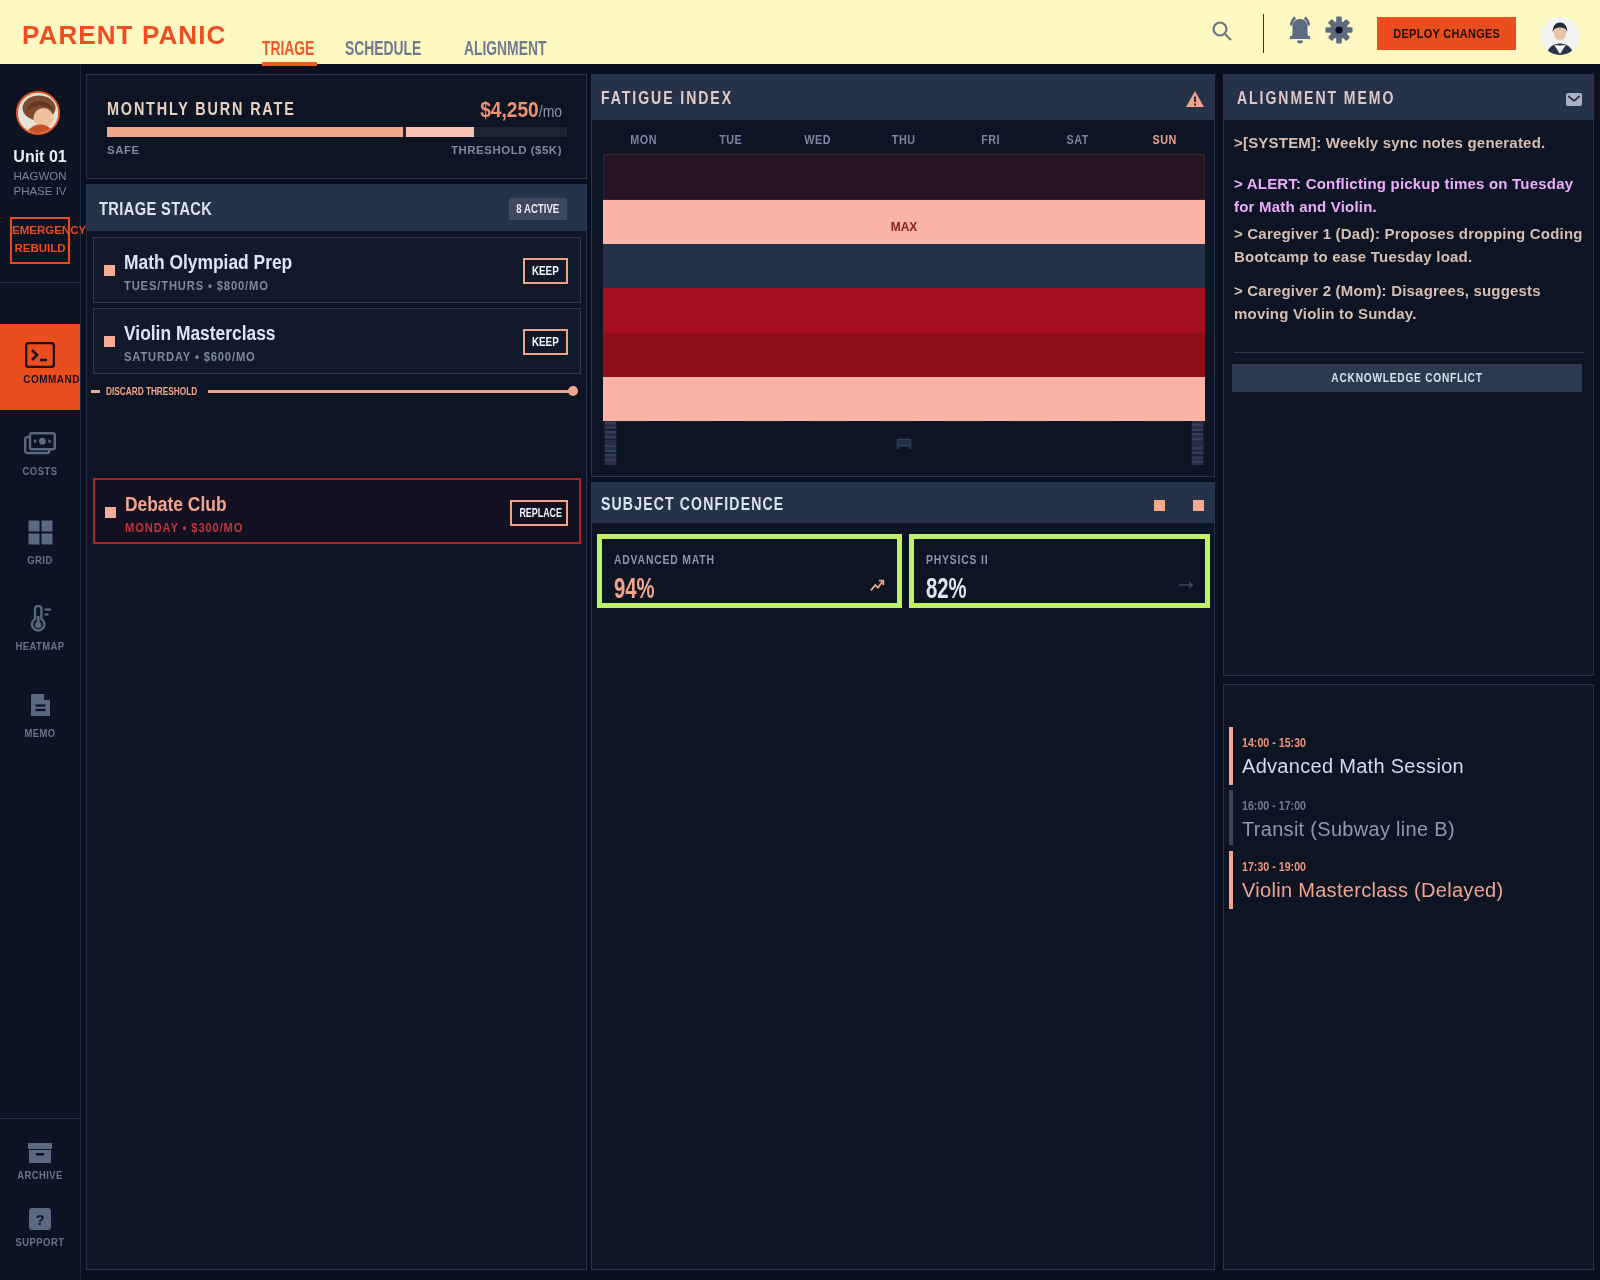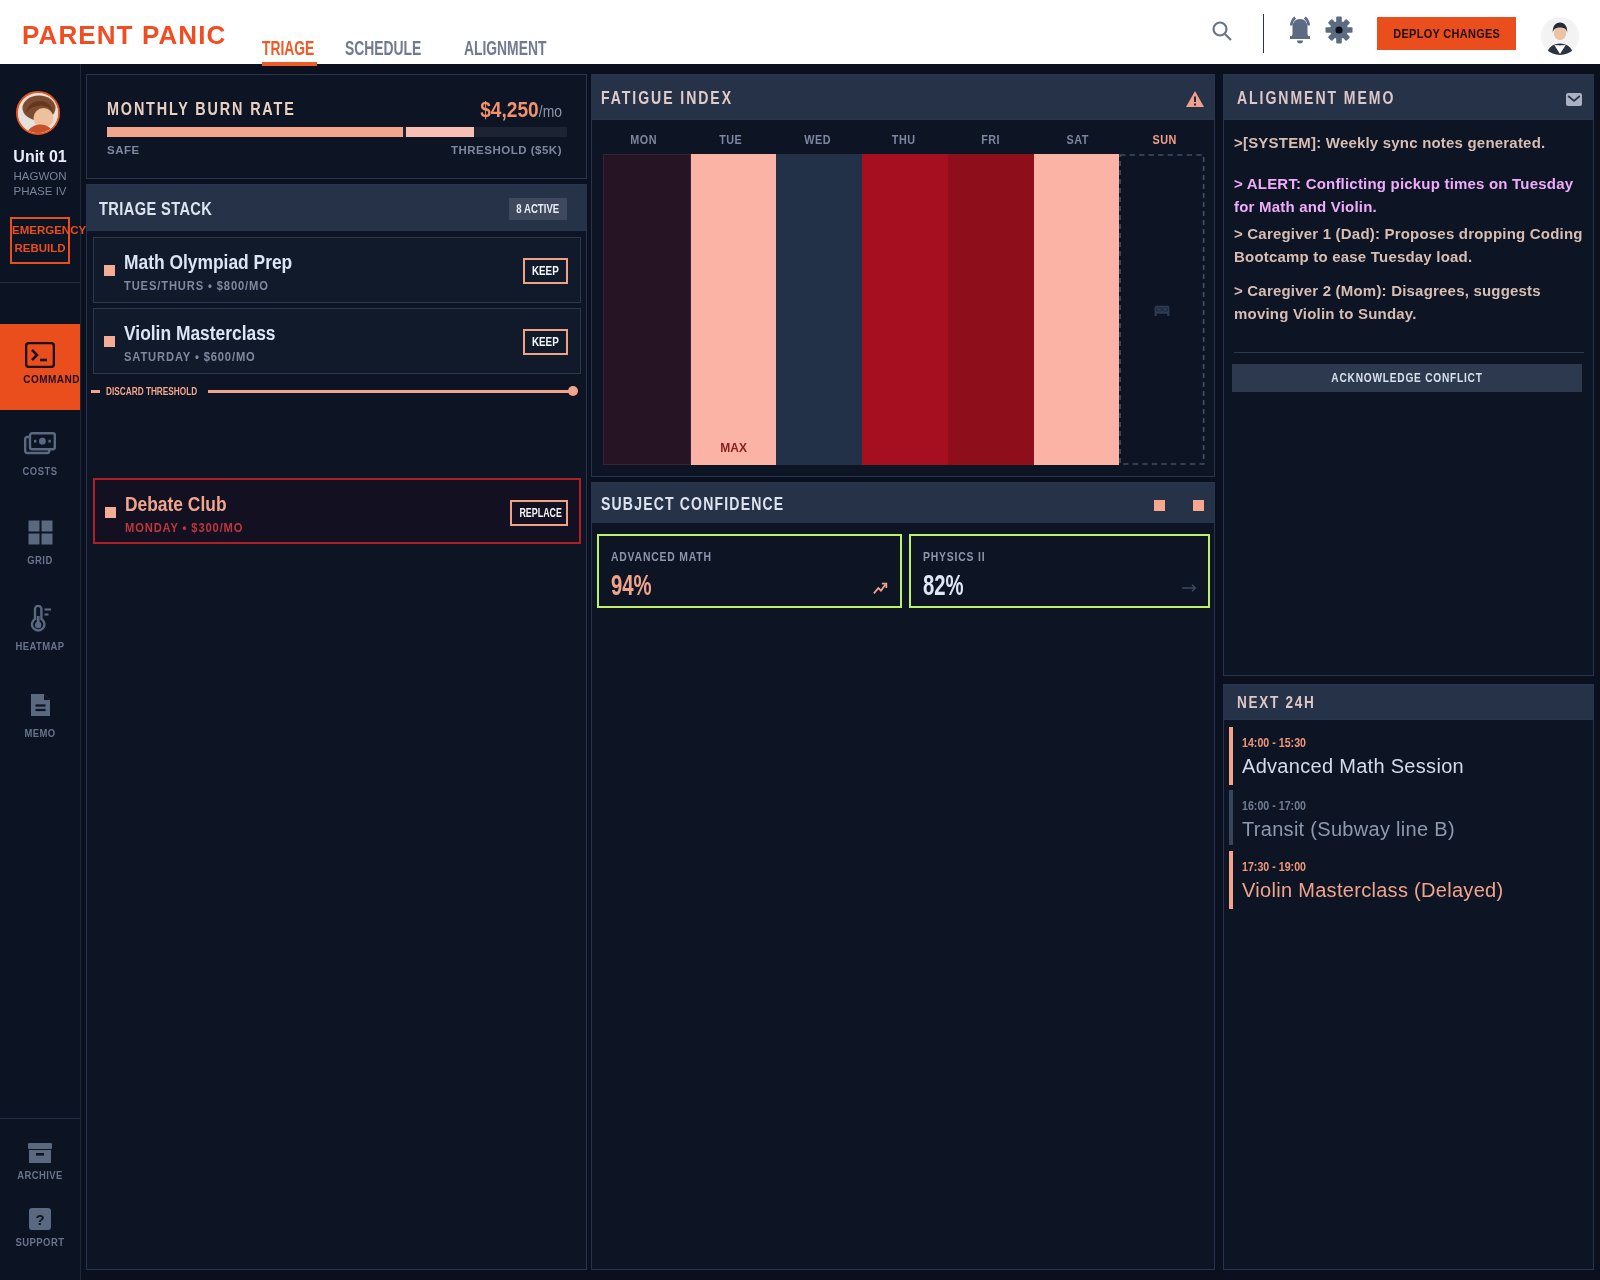--- a/index.html
+++ b/index.html
@@ -2,21 +2,21 @@
 <html><head>
 <meta charset="utf-8">
 <style>
 * { margin:0; padding:0; box-sizing:border-box; }
 html,body { width:1600px; height:1280px; background:#0a101d; font-family:"Liberation Sans", sans-serif; overflow:hidden; }
 .abs { position:absolute; }
 .cx { display:inline-block; transform-origin:0 50%; }
 .cxc { display:inline-block; transform-origin:50% 50%; }
 
 
-#topbar { position:absolute; left:0; top:0; width:1600px; height:64px; background:#ffffff; }
+#topbar { position:absolute; left:0; top:0; width:1600px; height:64px; background:#fef9c3; }
 #logo { position:absolute; left:22px; top:20px; font-size:26px; font-weight:bold; letter-spacing:1.1px; color:#f04e22; }
 .nav { position:absolute; top:36px; font-size:21px; font-weight:bold; color:#6f7a8e; transform:scaleX(0.66); transform-origin:0 0; white-space:nowrap; }
 #nav1 { left:262px; color:#f05a26; }
 #nav2 { left:345px; }
 #nav3 { left:464px; }
 #navline { position:absolute; left:262px; top:62px; width:55px; height:4px; background:#f05a26; }
 #hdivider { position:absolute; left:1263px; top:14px; width:1px; height:39px; background:#2a3348; }
 #deploy { position:absolute; left:1377px; top:17px; width:139px; height:33px; background:#ea4e1d; color:#1c0d05; font-size:13px; font-weight:bold; letter-spacing:0.4px; text-align:center; line-height:33px; }
 #havatar { position:absolute; left:1541px; top:17px; width:38px; height:38px; border-radius:50%; background:#f2f2f2; overflow:hidden; }
 
@@ -59,28 +59,28 @@
 .ttitle { position:absolute; left:30px; top:13px; font-size:20px; font-weight:bold; color:#dce5f5; white-space:nowrap; transform:scaleX(0.87); transform-origin:0 50%; }
 .tsub { position:absolute; left:30px; top:40px; font-size:13px; font-weight:bold; color:#7e89a0; letter-spacing:1px; white-space:nowrap; transform:scaleX(0.86); transform-origin:0 50%; }
 .tbtn { position:absolute; top:20px; height:26px; border:2px solid #f0a284; color:#f5f7fb; font-size:12px; font-weight:bold; text-align:center; }
 
 
 #fatigue { left:591px; top:74px; width:624px; height:403px; }
 #fathead { height:45px; }
 #fathead .ctitle { position:absolute; left:9px; top:13px; font-size:18px; letter-spacing:2.5px; color:#e0cbc8; }
 #days { position:absolute; left:11px; top:58px; width:602px; height:16px; display:flex; gap:5.5px; }
 .day { flex:1; text-align:center; font-size:12px; font-weight:bold; color:#7c86a0; letter-spacing:0.5px; transform:scaleX(0.9); }
-#bars { position:absolute; left:11px; top:79px; width:602px; height:311px; display:flex; gap:0; }
+#bars { position:absolute; left:11px; top:79px; width:602px; height:311px; display:flex; gap:0;flex-direction:column; }
 .bar { flex:1; position:relative; }
 
 #subject { left:591px; top:482px; width:624px; height:788px; }
 #subjhead { height:40px; }
 #subjhead .ctitle { position:absolute; left:9px; top:11px; font-size:18px; letter-spacing:1.5px; }
 .hsq { position:absolute; top:17px; width:11px; height:11px; background:#f7a78c; }
-.stile { position:absolute; background:#0d1524; border:2px solid #bef264; }
+.stile { position:absolute; background:#0d1524; border:5px solid #bef264; }
 .slabel { position:absolute; left:12px; top:13px; font-size:13px; font-weight:bold; letter-spacing:1px; color:#8d96ab; white-space:nowrap; transform:scaleX(0.8); transform-origin:0 0; }
 .sval { position:absolute; left:12px; top:33px; font-size:29px; font-weight:bold; color:#f2a48a; white-space:nowrap; transform:scaleX(0.7); transform-origin:0 0; }
 
 
 #memo { left:1223px; top:74px; width:371px; height:602px; }
 #memohead { height:45px; }
 #memohead .ctitle { position:absolute; left:13px; top:13px; font-size:18px; letter-spacing:2.5px; color:#ddc8c6; }
 .mline { position:absolute; left:10px; width:356px; font-size:15px; font-weight:bold; color:#d8beb2; line-height:23px; letter-spacing:0.2px; }
 #memodiv { position:absolute; left:10px; top:277px; width:350px; height:1px; background:#2c3850; }
 #ackbtn { position:absolute; left:8px; top:289px; width:350px; height:28px; background:#2d394e; color:#d8e0ea; font-size:13px; font-weight:bold; letter-spacing:1px; text-align:center; line-height:28px; }
@@ -345,23 +345,20 @@
   </div>
   <div class="mline" style="top:56px;">&gt;[SYSTEM]: Weekly sync notes generated.</div>
   <div class="mline" style="top:97px; color:#f0abfc;">&gt; ALERT: Conflicting pickup times on Tuesday<br>for Math and Violin.</div>
   <div class="mline" style="top:147px;">&gt; Caregiver 1 (Dad): Proposes dropping Coding<br>Bootcamp to ease Tuesday load.</div>
   <div class="mline" style="top:204px;">&gt; Caregiver 2 (Mom): Disagrees, suggests<br>moving Violin to Sunday.</div>
   <div id="memodiv"></div>
   <div id="ackbtn"><span class="cxc" style="transform:scaleX(0.78)">ACKNOWLEDGE CONFLICT</span></div>
 </div>
 
 <div class="card" id="next24">
-  <div class="chead" id="nexthead">
-      <div class="ctitle"><span class="cx" style="transform:scaleX(0.85)">NEXT 24H</span></div>
-    </div>
   <div class="evbar" style="top:42px; height:58px; background:#f2a48c;"></div>
   <div class="evtime" style="top:50px; color:#f0957a;">14:00 - 15:30</div>
   <div class="evtitle" style="top:70px; color:#d3dced;">Advanced Math Session</div>
 
   <div class="evbar" style="top:105px; height:55px; background:#39455c;"></div>
   <div class="evtime" style="top:113px; color:#707c92;">16:00 - 17:00</div>
   <div class="evtitle" style="top:133px; color:#8d99ad;">Transit (Subway line B)</div>
 
   <div class="evbar" style="top:166px; height:58px; background:#f2a48c;"></div>
   <div class="evtime" style="top:174px; color:#f0957a;">17:30 - 19:00</div>

